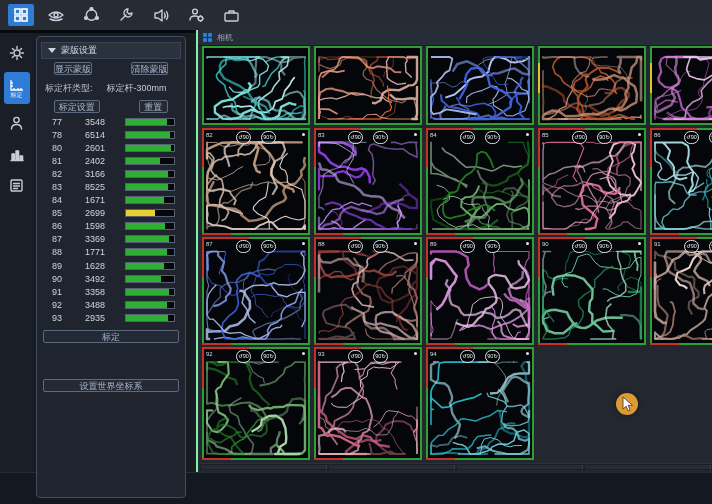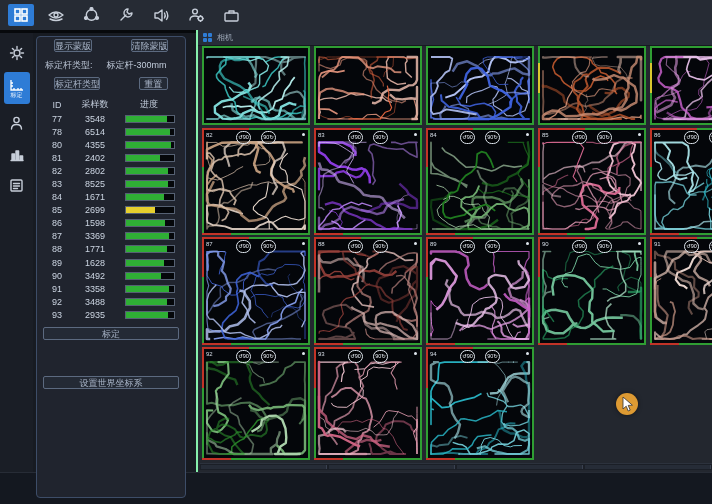--- a/index.html
+++ b/index.html
@@ -162,69 +162,68 @@
       </div>
       <div class="rail-item">
         <svg width="15" height="15" viewBox="0 0 15 15" fill="none" stroke="#c7ced9" stroke-width="1.4" stroke-linecap="round" stroke-linejoin="round">
           <rect x="2" y="2" width="11" height="11" rx="1"></rect>
           <path d="M4.5 5.5 H10.5 M4.5 8 H10.5 M4.5 10.5 H8.5"></path>
         </svg>
       </div>
     </div>
 
   <div class="panel">
+    <div class="section-hdr">
+      <span class="tri"></span>
+      <span>蒙版设置</span>
+    </div>
     <div class="btn-row">
       <div class="btn btn-mask">显示蒙版</div>
       <div class="btn btn-mask">清除蒙版</div>
     </div>
     <div class="type-row">
       <span>标定杆类型:</span>
       <span class="type-value">标定杆-300mm</span>
     </div>
     <div class="btn-row">
-      <div class="btn btn-scan">标定杆类型</div>
+      <div class="btn btn-scan">标定设置</div>
       <div class="btn btn-reset">重置</div>
     </div>
-    <div class="tbl-hdr">
-      <span class="t-id">ID</span>
-      <span class="t-samples">采样数</span>
-      <span style="flex:1;text-align:center;">进度</span>
-    </div>
     <div class="tbl-rows" id="tblrows">
         <div class="t-row">
           <span class="t-id">77</span>
           <span class="t-samples">3548</span>
           <span class="t-bar">
             <span class="t-fill" style="width: 85%; background: rgb(47, 175, 53);"></span>
           </span>
         </div>
         <div class="t-row">
           <span class="t-id">78</span>
           <span class="t-samples">6514</span>
           <span class="t-bar">
             <span class="t-fill" style="width: 92%; background: rgb(47, 175, 53);"></span>
           </span>
         </div>
         <div class="t-row">
           <span class="t-id">80</span>
-          <span class="t-samples">4355</span>
+          <span class="t-samples">2601</span>
           <span class="t-bar">
             <span class="t-fill" style="width: 93%; background: rgb(47, 175, 53);"></span>
           </span>
         </div>
         <div class="t-row">
           <span class="t-id">81</span>
           <span class="t-samples">2402</span>
           <span class="t-bar">
             <span class="t-fill" style="width: 70%; background: rgb(47, 175, 53);"></span>
           </span>
         </div>
         <div class="t-row">
           <span class="t-id">82</span>
-          <span class="t-samples">2802</span>
+          <span class="t-samples">3166</span>
           <span class="t-bar">
             <span class="t-fill" style="width: 88%; background: rgb(47, 175, 53);"></span>
           </span>
         </div>
         <div class="t-row">
           <span class="t-id">83</span>
           <span class="t-samples">8525</span>
           <span class="t-bar">
             <span class="t-fill" style="width: 88%; background: rgb(47, 175, 53);"></span>
           </span>

